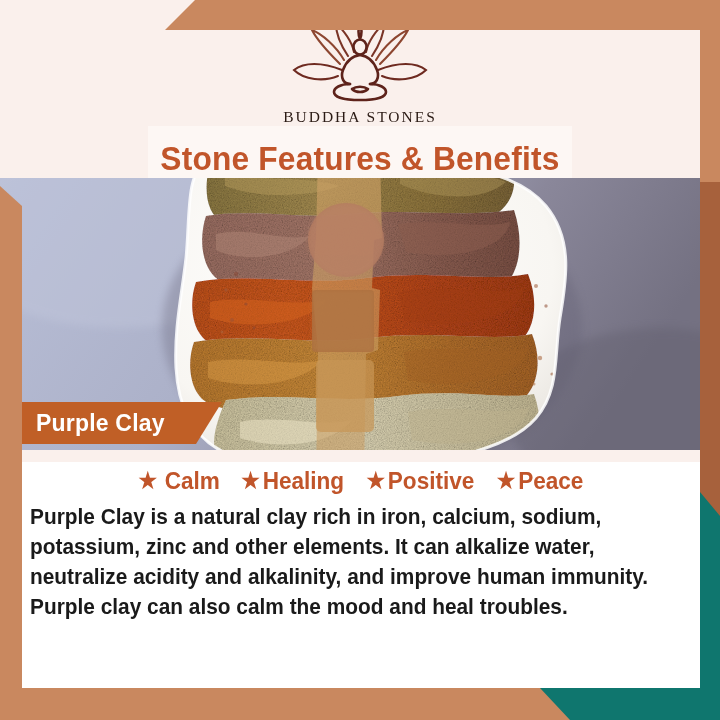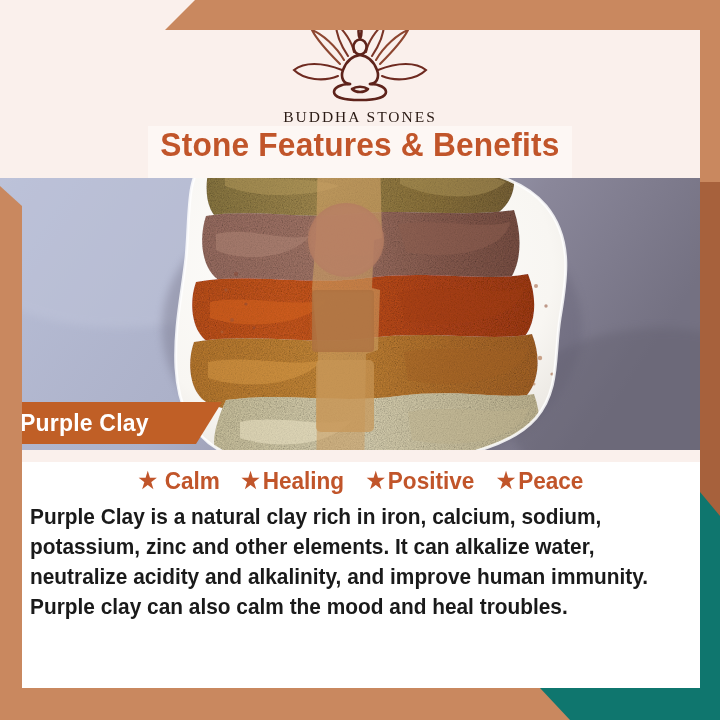--- a/index.html
+++ b/index.html
@@ -83,21 +83,21 @@
     color: #2a1a14;
     text-align: center;
   }
 
   .title-banner {
     position: absolute;
     left: 148px; top: 126px;
     width: 424px; height: 52px;
     background: #fdf7f4;
     display: flex;
-    align-items: flex-start;
+    align-items: flex-end;
     justify-content: center;
     z-index: 3;
   }
   .title-text {
     font-family: "Liberation Sans Narrow", "Liberation Sans", sans-serif;
     font-weight: bold;
     font-size: 33px;
     color: #c1552a;
     letter-spacing: 0.2px;
     transform: scaleX(0.96);
@@ -119,21 +119,21 @@
     position: absolute;
     left: 0; top: 402px;
     width: 222px; height: 42px;
     background: #c05f26;
     clip-path: polygon(0 0, 222px 0, 196px 42px, 0 42px);
     display: flex;
     align-items: center;
     z-index: 5;
   }
   .clay-badge-label {
-    margin-left: 20px;
+    margin-left: 36px;
     color: #ffffff;
     font-size: 23px;
     font-weight: bold;
     letter-spacing: 0.2px;
   }
 
   
   .content {
     position: absolute;
     left: 22px; top: 450px;

